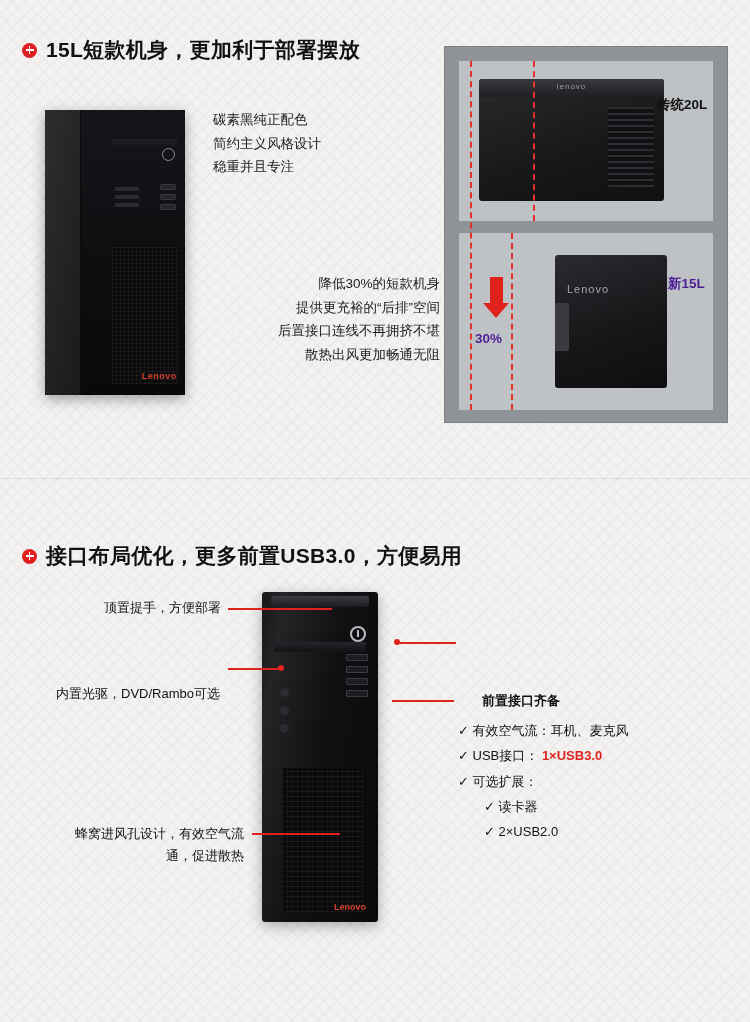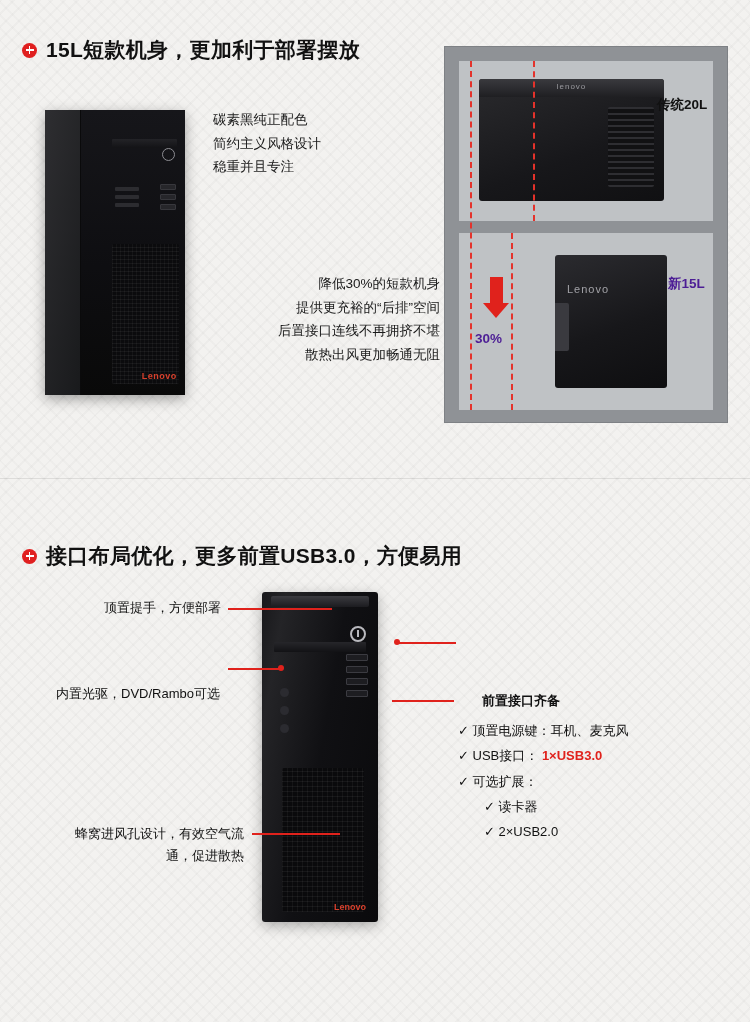--- a/index.html
+++ b/index.html
@@ -361,21 +361,21 @@
 
   <div class="leader" style="left:398px; top:642px; width:58px;"></div>
   <div class="dot" style="left:394px; top:639px;"></div>
 
   <div class="leader" style="left:392px; top:700px; width:62px;"></div>
   <div class="anno bold" style="left:458px; top:690px;margin-left:24px;">前置接口齐备</div>
 
   <div class="list" style="left:458px; top:718px;">
     <div class="row">
       <span class="chk">✓</span>
-      <span>顶置电源键：耳机、麦克风</span>
+      <span>有效空气流：耳机、麦克风</span>
     </div>
     <div class="row">
       <span class="chk">✓</span>
       <span>USB接口：</span>
       <span class="red-b">1×USB3.0</span>
     </div>
     <div class="row">
       <span class="chk">✓</span>
       <span>可选扩展：</span>
     </div>

